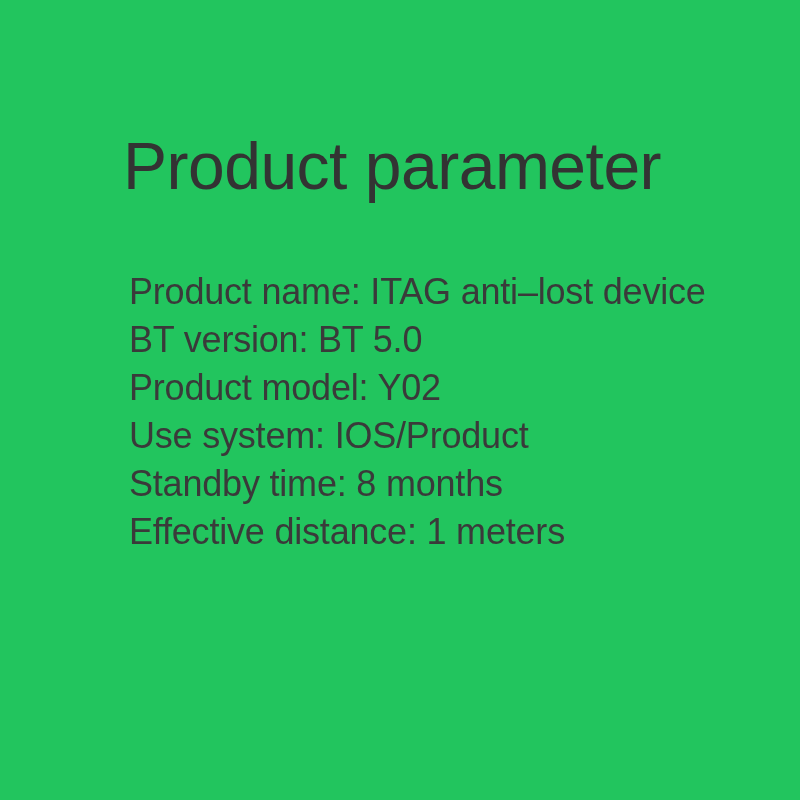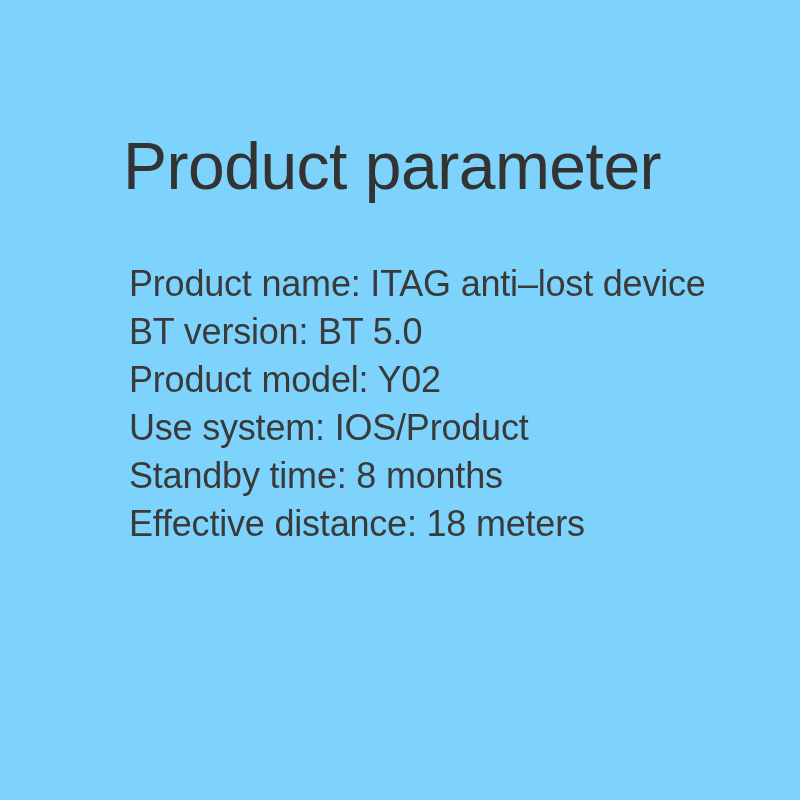--- a/index.html
+++ b/index.html
@@ -10,21 +10,21 @@
     width: 800px;
     height: 800px;
     background: #ffffff;
     font-family: "Liberation Sans", "DejaVu Sans", sans-serif;
     overflow: hidden;
   }
   .page {
     position: relative;
     width: 800px;
     height: 800px;
-    background: #7dd3fc;
+    background: #22c55e;
     box-sizing: border-box;
   }
   .spec-sheet {
     position: absolute;
     left: 0;
     top: 0;
     width: 800px;
     height: 800px;
   }
   .page-title {
@@ -35,21 +35,21 @@
     line-height: 76px;
     font-weight: 300;
     letter-spacing: -0.5px;
     color: #333333;
     white-space: nowrap;
     -webkit-font-smoothing: antialiased;
   }
   .spec-list {
     position: absolute;
     left: 129px;
-    top: 260px;
+    top: 268px;
     width: 640px;
     margin: 0;
     padding: 0;
     list-style: none;
   }
   .spec-row {
     display: block;
     height: 48px;
     line-height: 48px;
     font-size: 36px;
@@ -67,17 +67,17 @@
 
   <div class="page-title">Product parameter</div>
 
   <div class="spec-sheet">
     <ul class="spec-list">
       <li class="spec-row">Product name: ITAG anti–lost device</li>
       <li class="spec-row">BT version: BT 5.0</li>
       <li class="spec-row">Product model: Y02</li>
       <li class="spec-row">Use system: IOS/Product</li>
       <li class="spec-row">Standby time: 8 months</li>
-      <li class="spec-row">Effective distance: 18 meters</li>
+      <li class="spec-row">Effective distance: 1 meters</li>
     </ul>
   </div>
 
 </div>
 
 </body></html>

